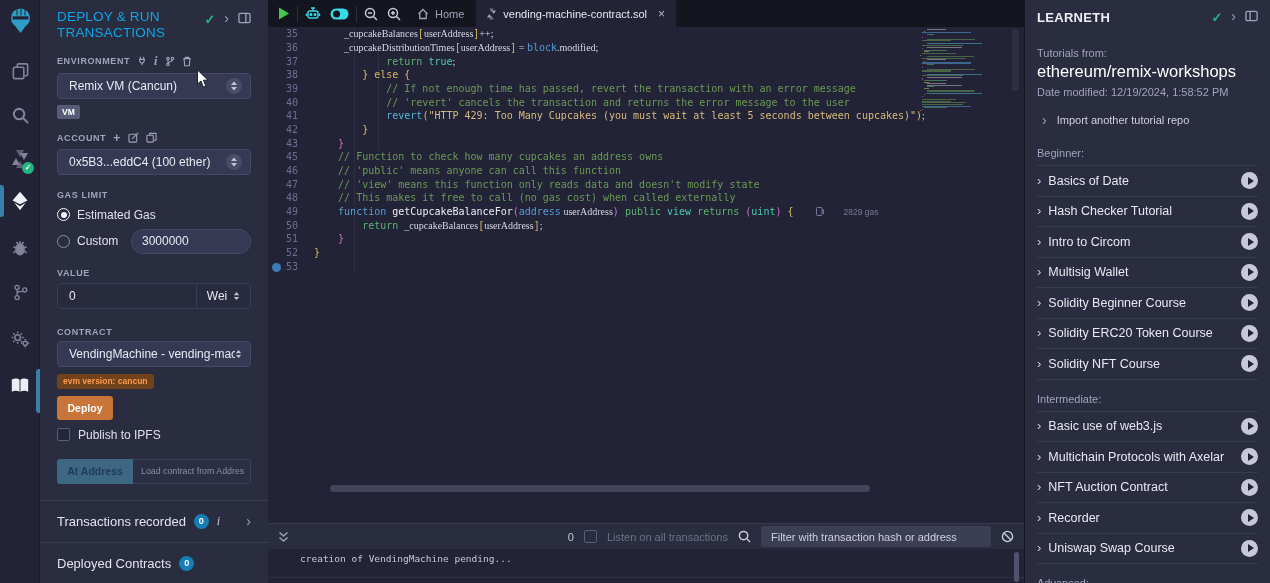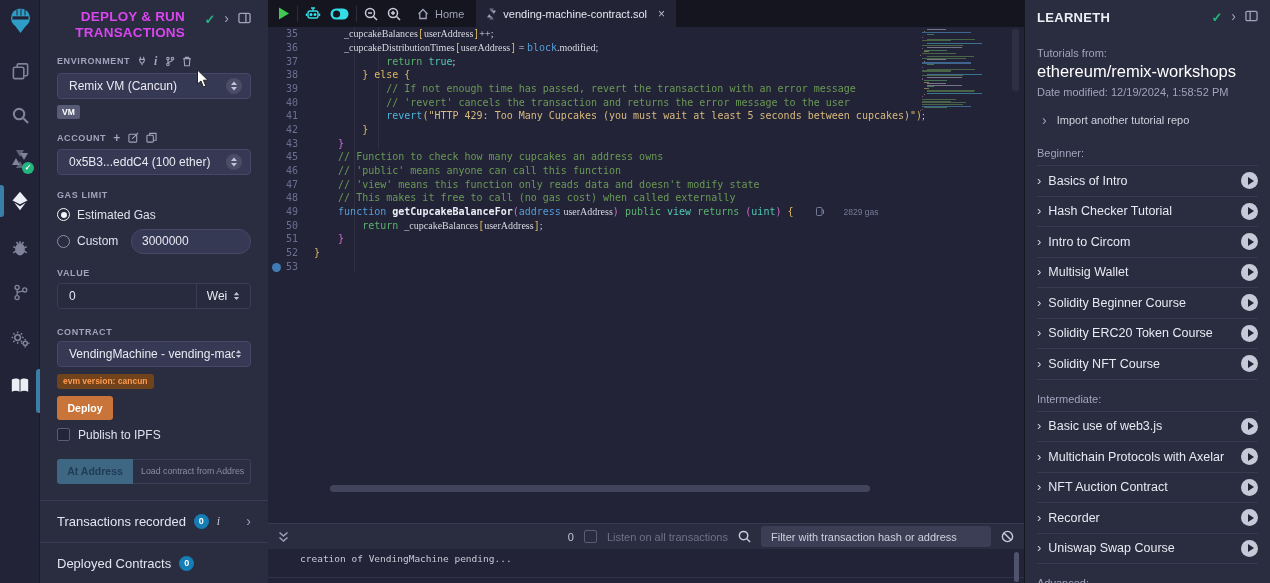--- a/index.html
+++ b/index.html
@@ -12,21 +12,21 @@
   .rail-item { position:relative; width:40px; height:38px; display:flex; align-items:center; justify-content:center; color:#80839a; }
   .rail-item svg { display:block; }
   .rail-logo { height:44px; }
   .rail-ind-left { position:absolute; left:0; top:3px; width:4px; height:32px; background:#3a7fa7; border-radius:0 3px 3px 0; }
   .rail-ind-right { position:absolute; right:0; top:3px; width:4px; height:44px; background:#3a7fa7; border-radius:3px 0 0 3px; }
   .badge-check { position:absolute; right:6px; bottom:4px; width:12px; height:12px; border-radius:50%; background:#24b47e; color:#fff; font-size:8px; line-height:12px; text-align:center; font-weight:bold; }
 
   
   .panel { position:absolute; left:40px; top:0; width:228px; height:583px; background:#2a2c3f; padding:0 17px; overflow:hidden; }
   .panel-head { display:flex; margin-top:9px; }
-  .panel-title { width:128px; font-size:13.5px; font-weight:bold; color:#d946ef; line-height:1.22; letter-spacing:.2px;text-align:right; }
+  .panel-title { width:128px; font-size:13.5px; font-weight:normal; color:#0ea5e9; line-height:1.22; letter-spacing:.2px; }
   .head-icons { display:flex; gap:9px; margin-left:auto; align-items:flex-start; padding-top:3px; }
   .chk { color:#24b47e; font-size:13px; font-weight:bold; }
   .chev { color:#a2a3bd; font-size:14px; line-height:12px; }
   .lbl { font-size:9px; letter-spacing:.6px; color:#a2a3bd; font-weight:bold; display:flex; align-items:center; gap:7px; }
   .lbl .ic { color:#a2a3bd; }
   .sel { margin-top:4px; height:26px; background:#363953; border:1px solid #454867; border-radius:4px; display:flex; align-items:center; padding:0 8px 0 11px; color:#e8e9f2; font-size:12px; }
   .sel .grow { flex:1; white-space:nowrap; overflow:hidden; }
   .updown-circ { width:16px; height:16px; border-radius:50%; background:#4a4d68; display:flex; align-items:center; justify-content:center; flex:none; }
   .vm-badge { display:inline-block; margin-top:6px; background:#575b75; color:#fff; font-size:8.5px; font-weight:bold; padding:2px 5px; border-radius:2px; }
   .row { display:flex; align-items:center; }
@@ -55,21 +55,21 @@
   .tab-file { display:flex; align-items:center; gap:7px; background:#222334; color:#e6e7f0; font-size:11px; padding:0 11px; height:27px; }
   .tab-x { color:#b9bacb; font-size:12px; margin-left:4px; }
   .code-area { position:absolute; left:0; top:27px; width:756px; height:485px; overflow:hidden; }
   .code-line { display:flex; height:13.68px; align-items:center; }
   .ln { width:46px; padding-right:16px; text-align:right; color:#6c6f93; font:10px "DejaVu Sans Mono", monospace; flex:none; position:relative; }
   .bp { position:absolute; left:4px; top:2px; width:9px; height:9px; border-radius:50%; background:#3f7cb6; }
   .ctext { font:10px "DejaVu Sans Mono", monospace; white-space:pre; display:flex; align-items:center; }
   .tok-p { color:#d8d9e3;font-family:Liberation Serif, serif; } .tok-k { color:#569cd6; } .tok-cy { color:#4fb3d9; }
   .tok-g { color:#5cb270; } .tok-t { color:#4ec9b0; } .tok-y { color:#d9b85f; }
   .tok-m { color:#cd6ccd; } .tok-c { color:#6a9955; } .tok-s { color:#d7ba7d; }
-  .tok-fn { color:#eceef5; font-weight:bold; }
+  .tok-fn { color:#eceef5; font-weight:normal; }
   .gas-hint { margin-left:22px; color:#767a99; font:8.5px "Liberation Sans", sans-serif; display:flex; align-items:center; gap:20px; }
   .guide { position:absolute; width:1px; background:rgba(255,255,255,.06); }
   .minimap { position:absolute; left:652px; top:2px; width:88px; height:86px; overflow:hidden; }
   .mm-row { position:relative; height:1.1px; margin-bottom:0.5px; }
   .mm-bar { position:absolute; top:0; height:1.1px; opacity:.55; }
   .vscroll-thumb { position:absolute; left:744px; top:2px; width:7px; height:62px; background:rgba(255,255,255,.06); border-radius:3px; }
   .hscroll { position:absolute; left:62px; top:485px; width:540px; height:7px; background:#42445c; border-radius:4px; }
 
   
   .term-bar { position:absolute; left:0; top:523px; width:756px; height:26px; background:#2a2c3f; border-top:1px solid #383b50; display:flex; align-items:center; padding:0 10px; }
@@ -657,21 +657,21 @@
     <div class="repo">ethereum/remix-workshops</div>
     <div class="date-mod">Date modified: 12/19/2024, 1:58:52 PM</div>
     <div class="import-row">
       <span class="chev">›</span>
       <span>Import another tutorial repo</span>
     </div>
     <div id="tutorial-list" style="margin-top:8px">
         <div class="tut-section-label">Beginner:</div>
         <div class="tut-item">
           <span class="chev">›</span>
-          <span>Basics of Intro</span>
+          <span>Basics of Date</span>
           <span class="play-circ">
             <span class="play-tri"></span>
           </span>
         </div>
         <div class="tut-item">
           <span class="chev">›</span>
           <span>Hash Checker Tutorial</span>
           <span class="play-circ">
             <span class="play-tri"></span>
           </span>

